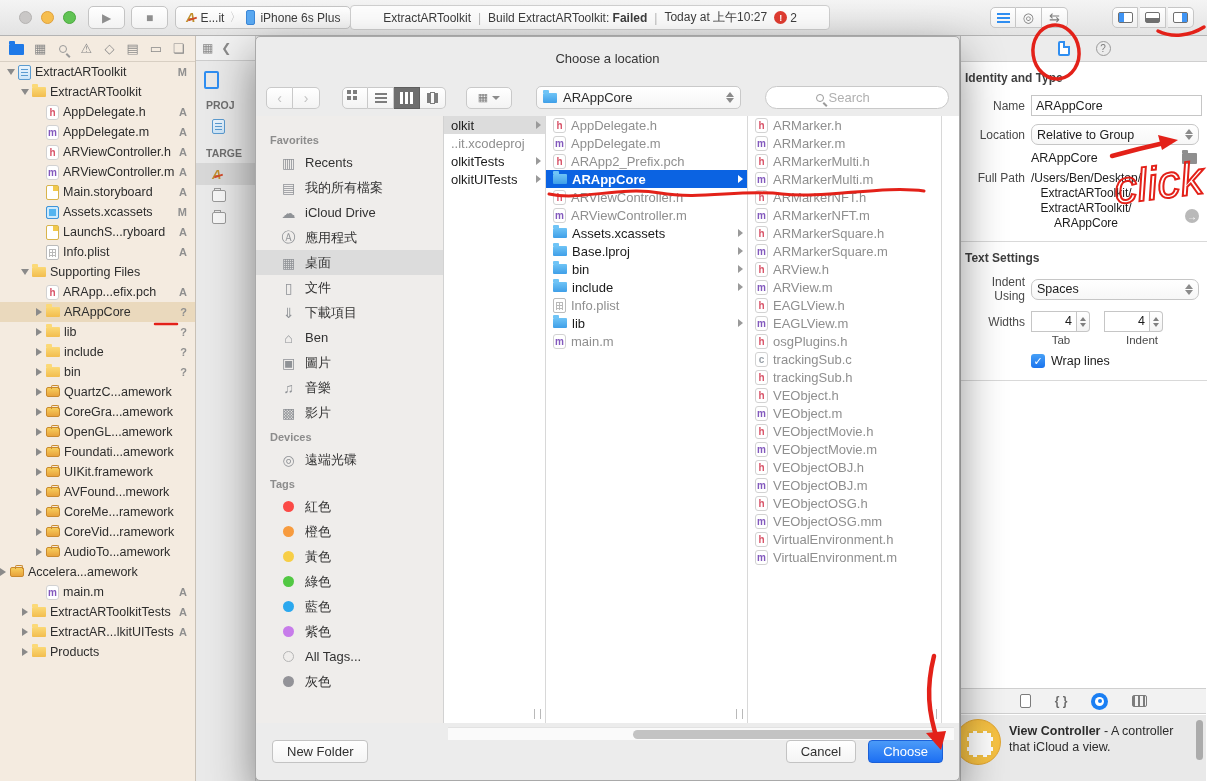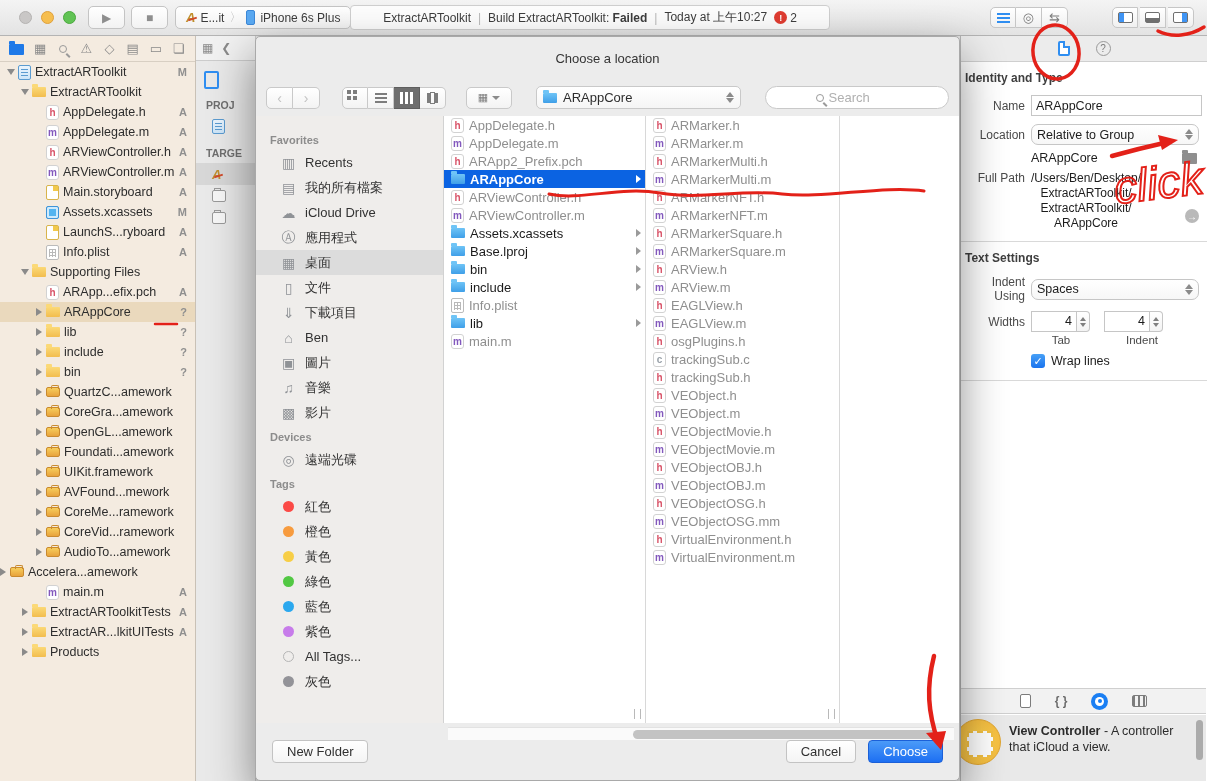--- a/index.html
+++ b/index.html
@@ -689,20 +689,38 @@
           <div class="sb-row">
             <span class="tag-dot ring"></span>
             <span>All Tags...</span>
           </div>
           <div class="sb-row">
             <span class="tag-dot" style="background: rgb(147, 147, 152);"></span>
             <span>灰色</span>
           </div>
         </div>
       <div id="dlg-cols">
+        <div class="fcol fc1">
+            <div class="frow gsel">
+              <span class="fl">olkit</span>
+              <span class="fchev"></span>
+            </div>
+            <div class="frow dim">
+              <span class="fl">..it.xcodeproj</span>
+            </div>
+            <div class="frow">
+              <span class="fl">olkitTests</span>
+              <span class="fchev"></span>
+            </div>
+            <div class="frow">
+              <span class="fl">olkitUITests</span>
+              <span class="fchev"></span>
+            </div>
+            <div class="col-handle"></div>
+          </div>
         <div class="fcol fc2">
             <div class="frow dim">
               <span class="i-badge t-h">h</span>
               <span class="fl">AppDelegate.h</span>
             </div>
             <div class="frow dim">
               <span class="i-badge t-m">m</span>
               <span class="fl">AppDelegate.m</span>
             </div>
             <div class="frow dim">

